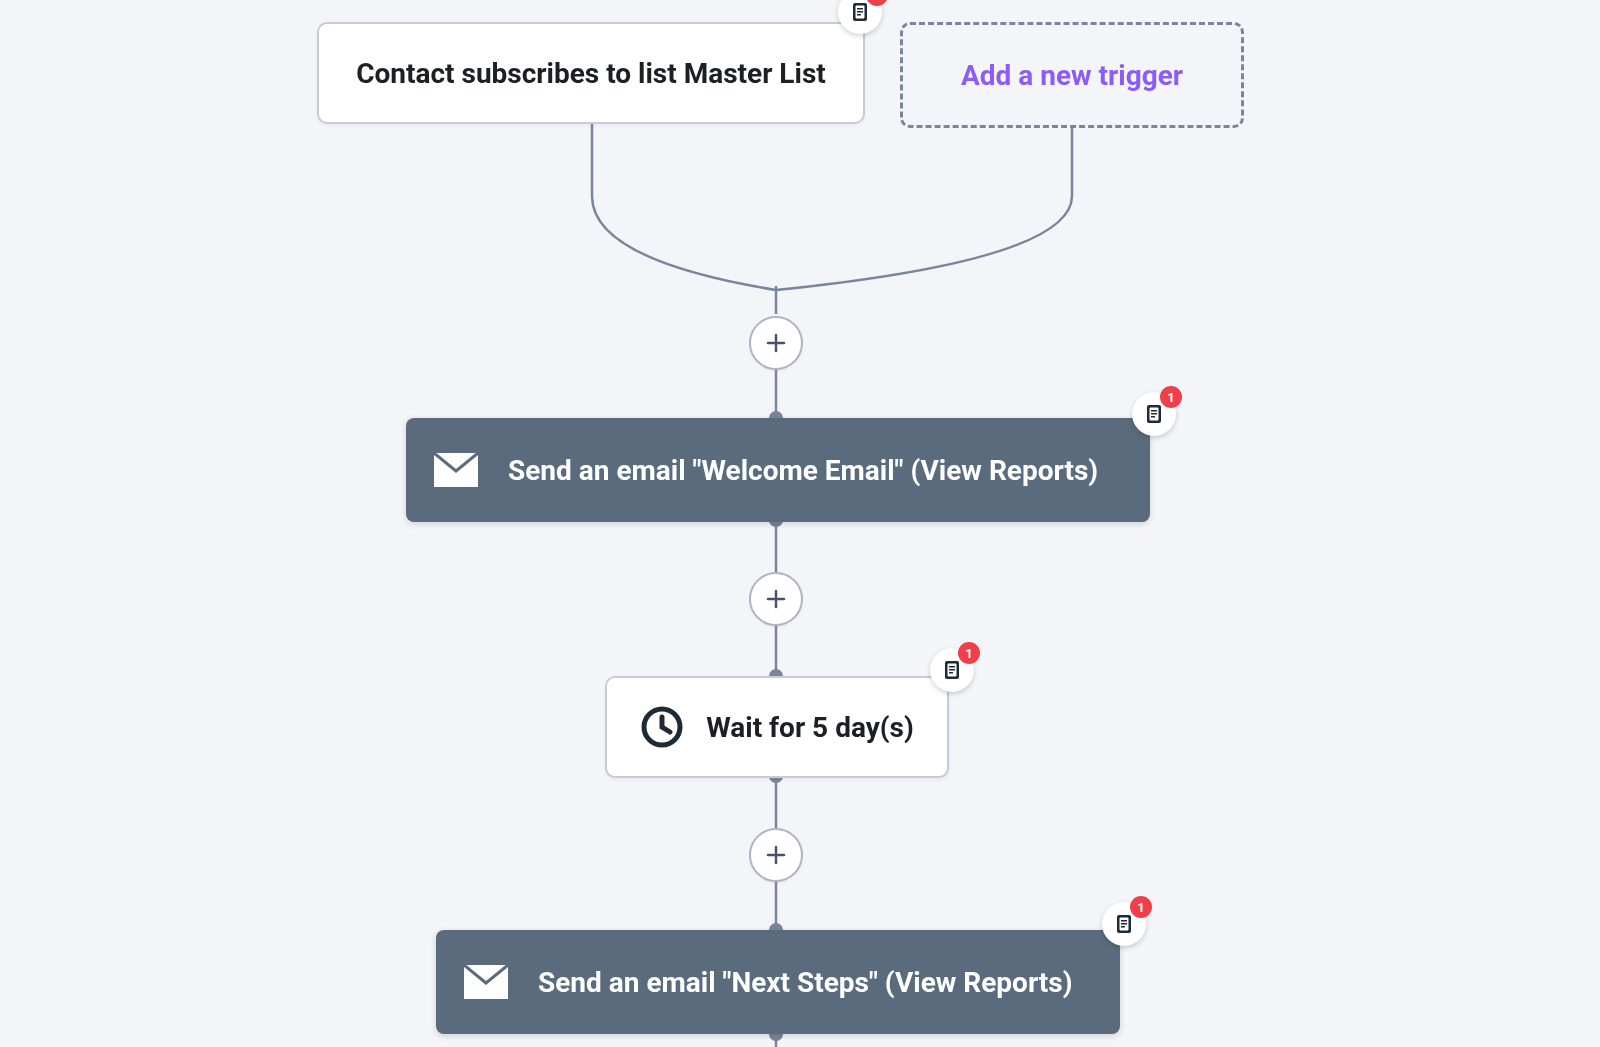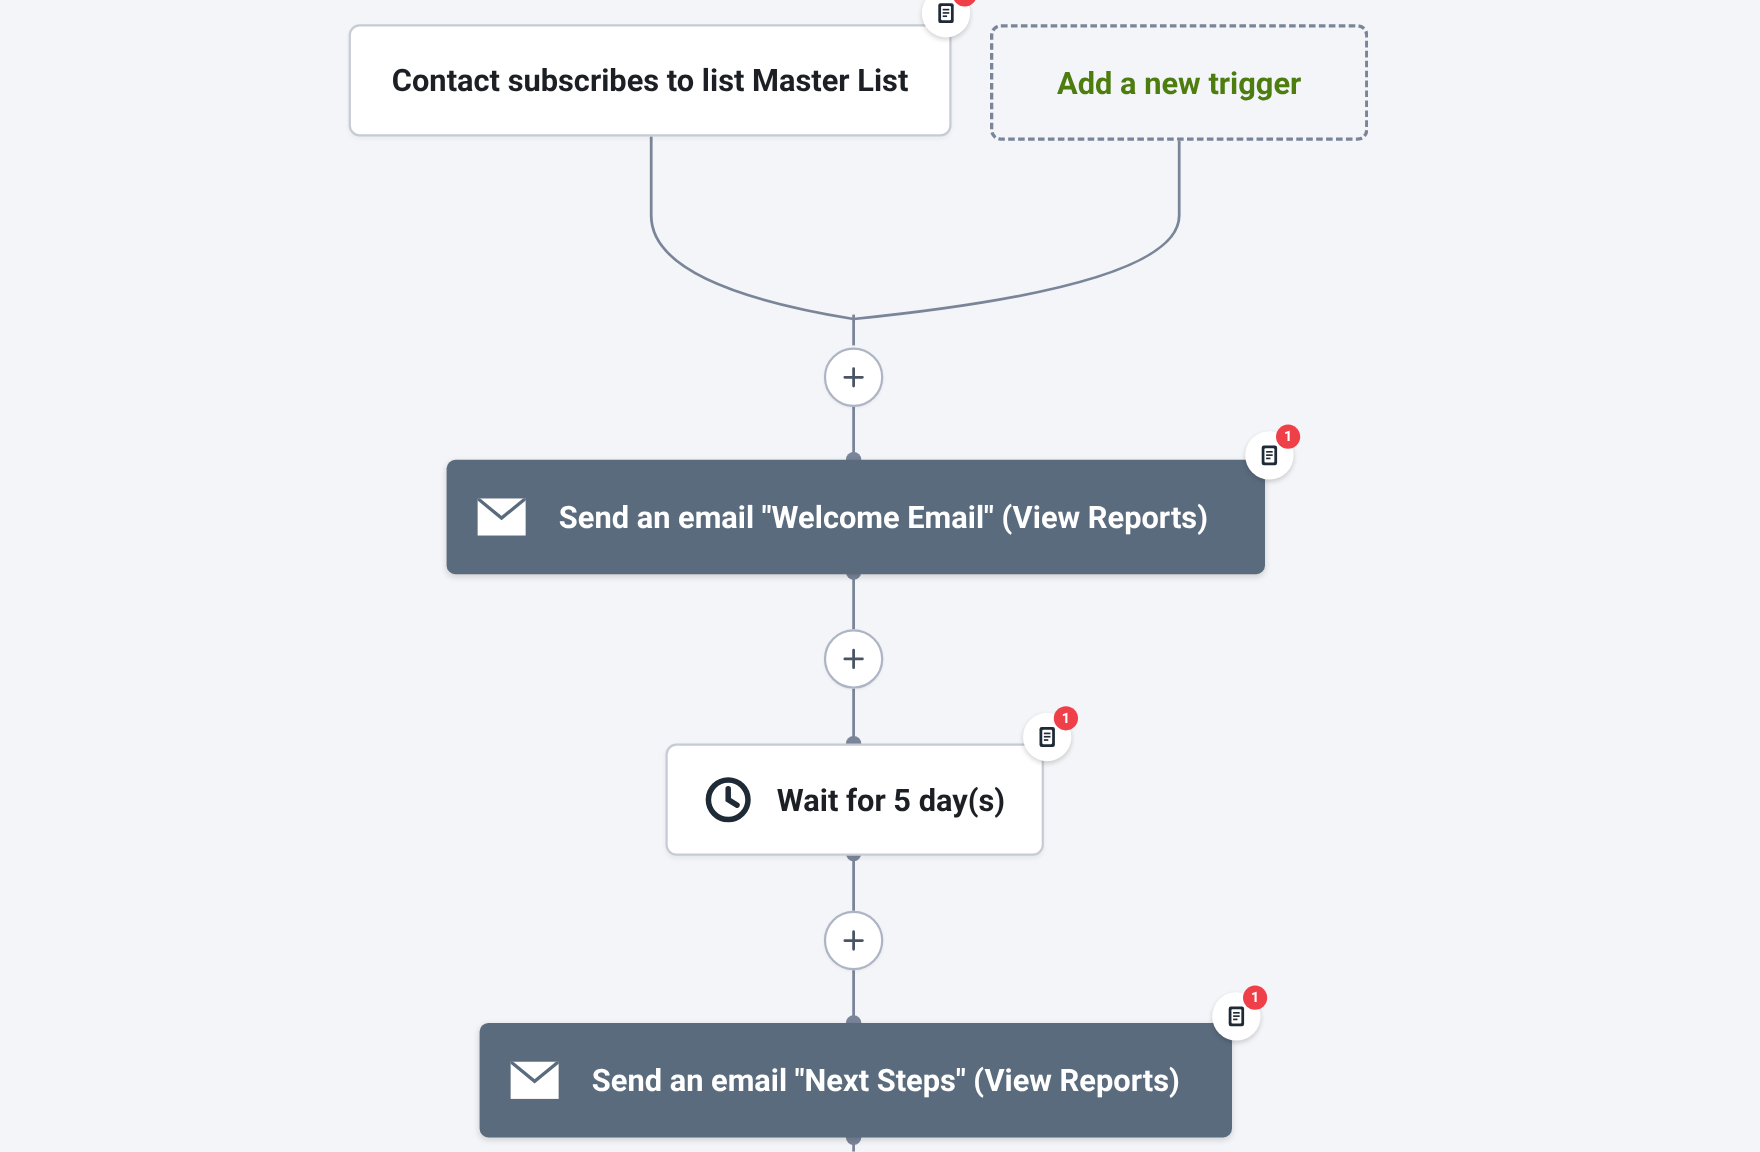--- a/index.html
+++ b/index.html
@@ -43,21 +43,21 @@
     font-weight: 700;
     color: #1c1f24;
     font-size: 28px;
     padding: 0 24px;
     text-align: center;
   }
   .trigger-box.add-trigger {
     border: 3px dashed #7a8599;
     background: transparent;
     box-shadow: none;
-    color: #4d7c0f;
+    color: #8b5cf6;
   }
 
   
   .action-card {
     position: absolute;
     background: #5b6b7e;
     border-radius: 8px;
     display: flex;
     align-items: center;
     color: #fff;

